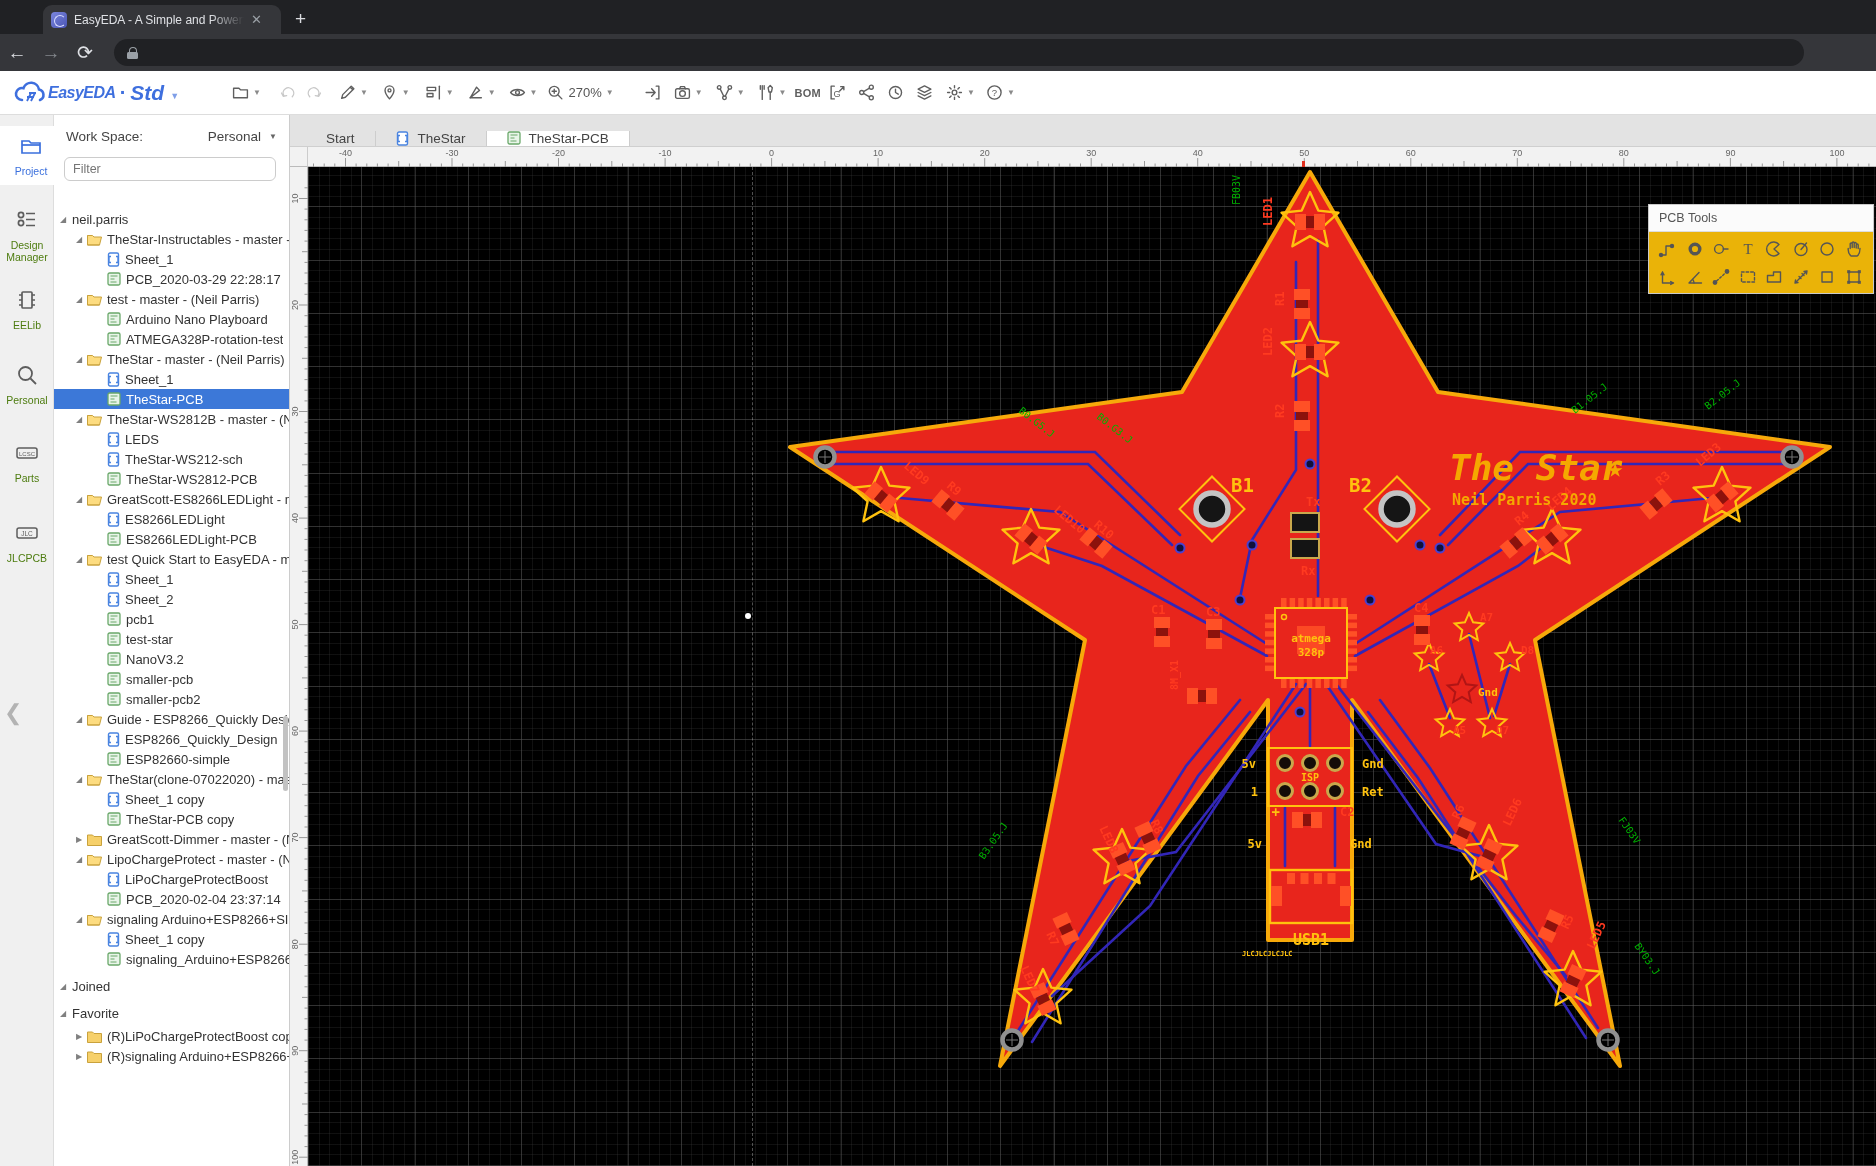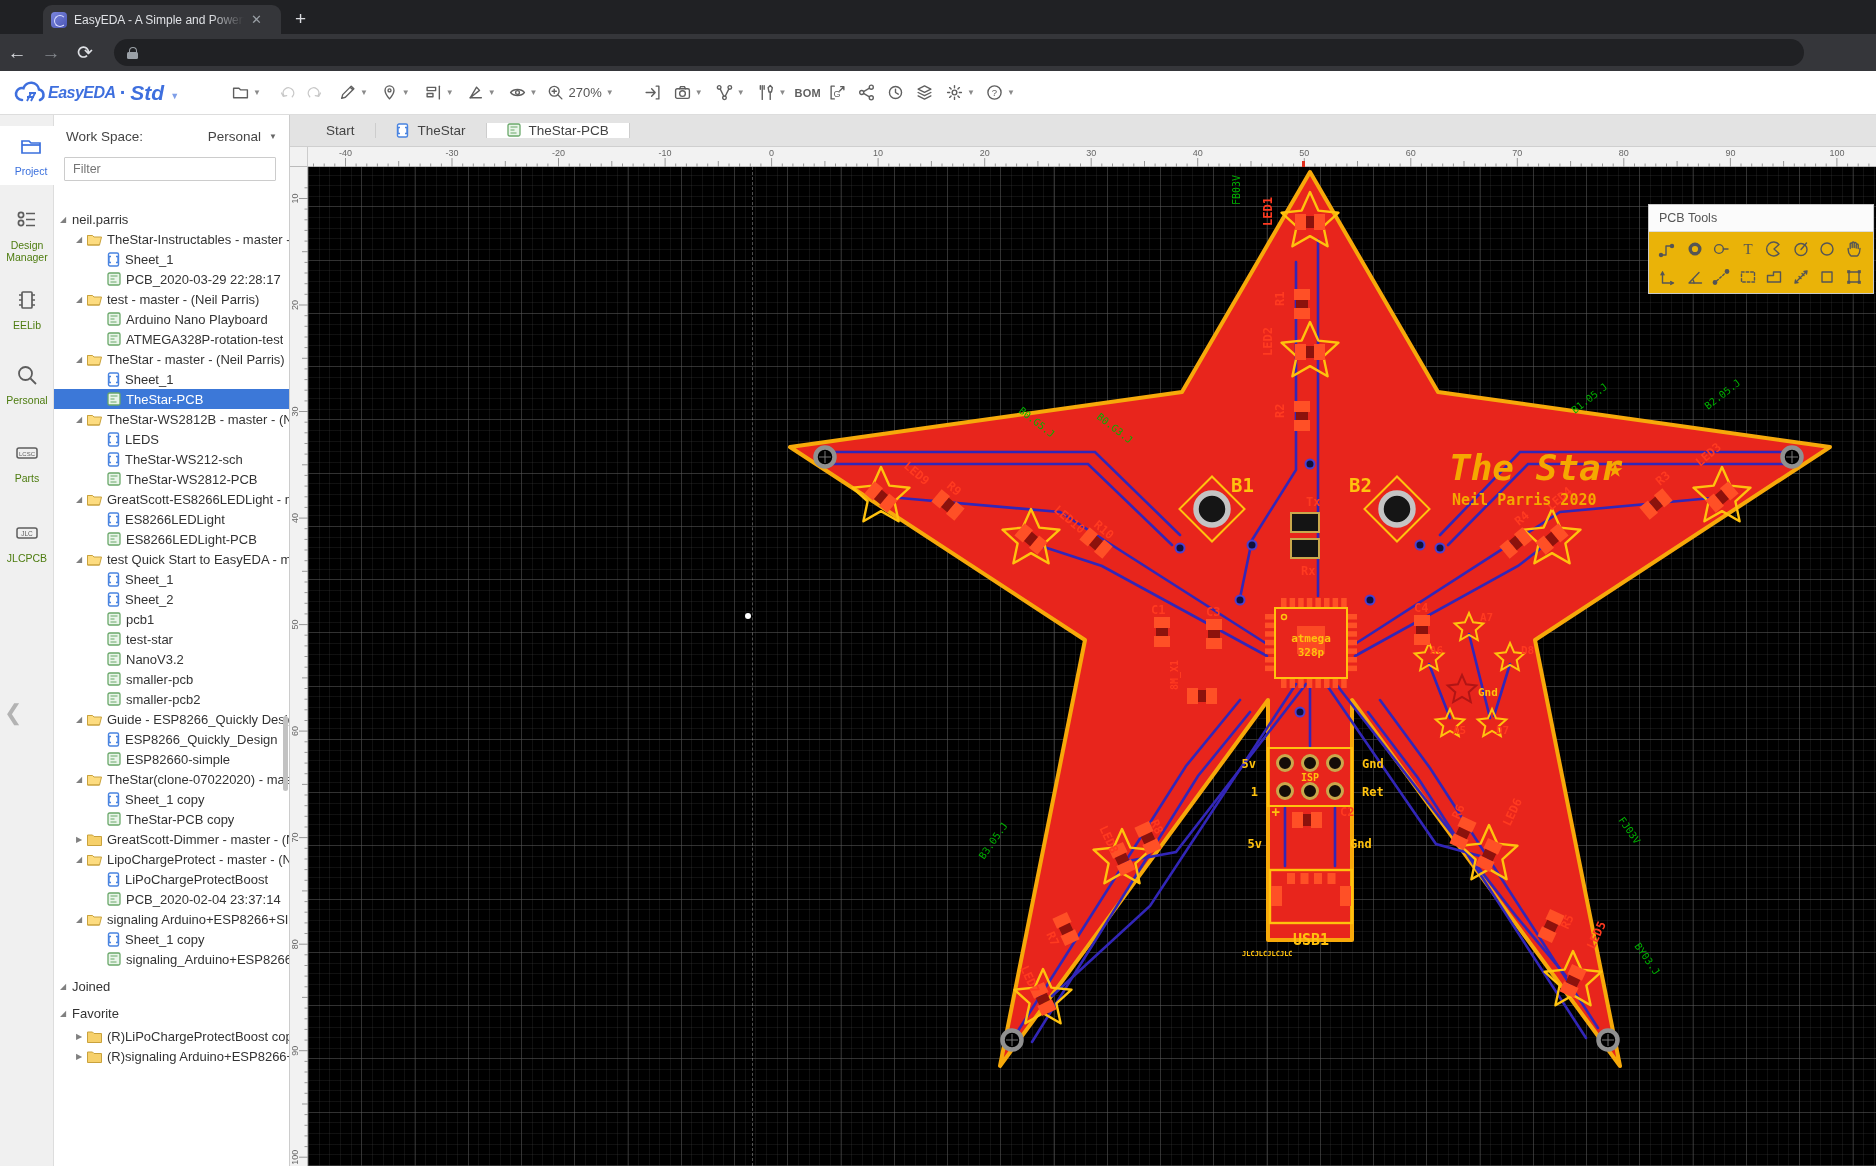--- a/index.html
+++ b/index.html
@@ -42,21 +42,21 @@
   #brand-std { font-size:21px; font-weight:bold; font-style:italic; color:#3e6fde;}
   #brand-caret { color:#7f9fe8; font-size:9px; margin-left:6px; margin-top:6px;}
   .tbtn { display:flex; align-items:center; color:#5f5f5f; }
   .tbtn svg { display:block; }
   .tb-caret { font-size:8px; color:#8a8a8a; margin-left:4px; }
   .tb-text { font-size:13px; color:#555; margin-left:5px; }
   .bomtxt { font-size:11px; font-weight:bold; color:#5f5f5f; letter-spacing:.3px;}
 
   
   #doctabs { left:290px; top:115px; width:1586px; height:32px; background:#e3e3e3;
-    border-bottom:1px solid #cfcfcf; display:flex; align-items:center; }
+    border-bottom:1px solid #cfcfcf; display:flex; align-items:flex-end; }
   #dragdots { width:10px; margin:6px 2px 6px 4px;
     background-image:radial-gradient(#b5b5b5 1px, transparent 1.2px); background-size:4px 4px; }
   .doctab { display:flex; align-items:center; gap:7px; padding:0 20px; font-size:13.5px;
     color:#444; border-right:1px solid #cdcdcd; }
   .doctab.active { background:#fff; }
   .dticon { width:15px; height:15px; flex:none; }
 
   
   #rail { left:0; top:115px; width:54px; height:1051px; background:#f0f0f0;
     border-right:1px solid #ddd; }
@@ -68,21 +68,21 @@
   #collapse-chevron { left:4px; top:700px; color:#b3b3b3; font-size:22px; }
 
   
   #projectpanel { left:54px; top:115px; width:236px; height:1051px; background:#fff;
     border-right:1px solid #ccc; overflow:hidden; }
   #ws-row { position:absolute; left:0; top:14px; width:100%; padding:0 12px;
     display:flex; align-items:center; justify-content:space-between; font-size:13.5px; color:#444;}
   #ws-val { display:flex; align-items:center; gap:8px;}
   #ws-caret { font-size:8px; color:#666; }
   #filter-input { position:absolute; left:10px; top:42px; width:212px; height:24px;
-    border:1px solid #ccc; border-radius:1px; font-size:12.5px; padding:0 8px; color:#333;
+    border:1px solid #ccc; border-radius:6px; font-size:12.5px; padding:0 8px; color:#333;
     font-family:"Liberation Sans",sans-serif; outline:none;}
   #tree { position:absolute; left:0; top:94px; width:100%; }
   .trow { height:20px; display:flex; align-items:center; font-size:13px; color:#333;
     white-space:nowrap; overflow:hidden; }
   .trow.sel { background:#3c78d8; color:#fff; }
   .tarrow { width:10px; font-size:8px; color:#808080; flex:none; text-align:center; }
   .trow.sel .tarrow{ color:#cfe0ff; }
   .ticon { flex:none; margin:0 5px 0 3px; display:flex; }
   .tlabel { overflow:hidden; text-overflow:clip; }
   #panel-scrollbar { position:absolute; right:1px; top:601px; width:5px; height:75px;

